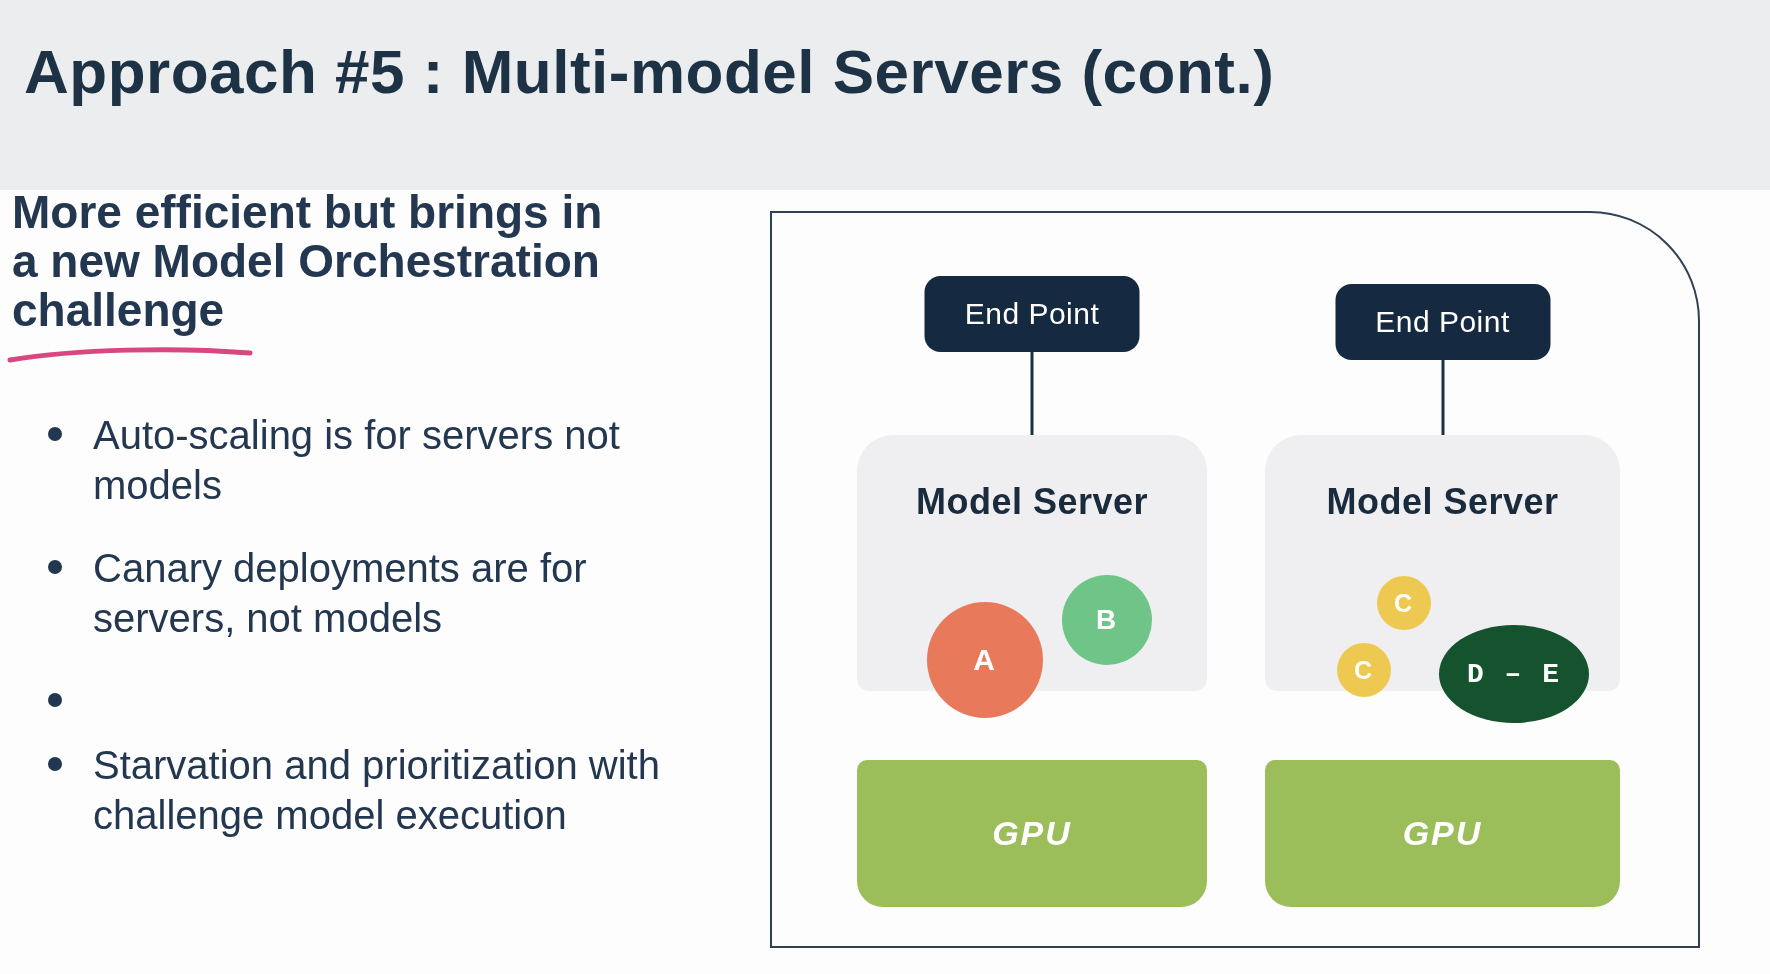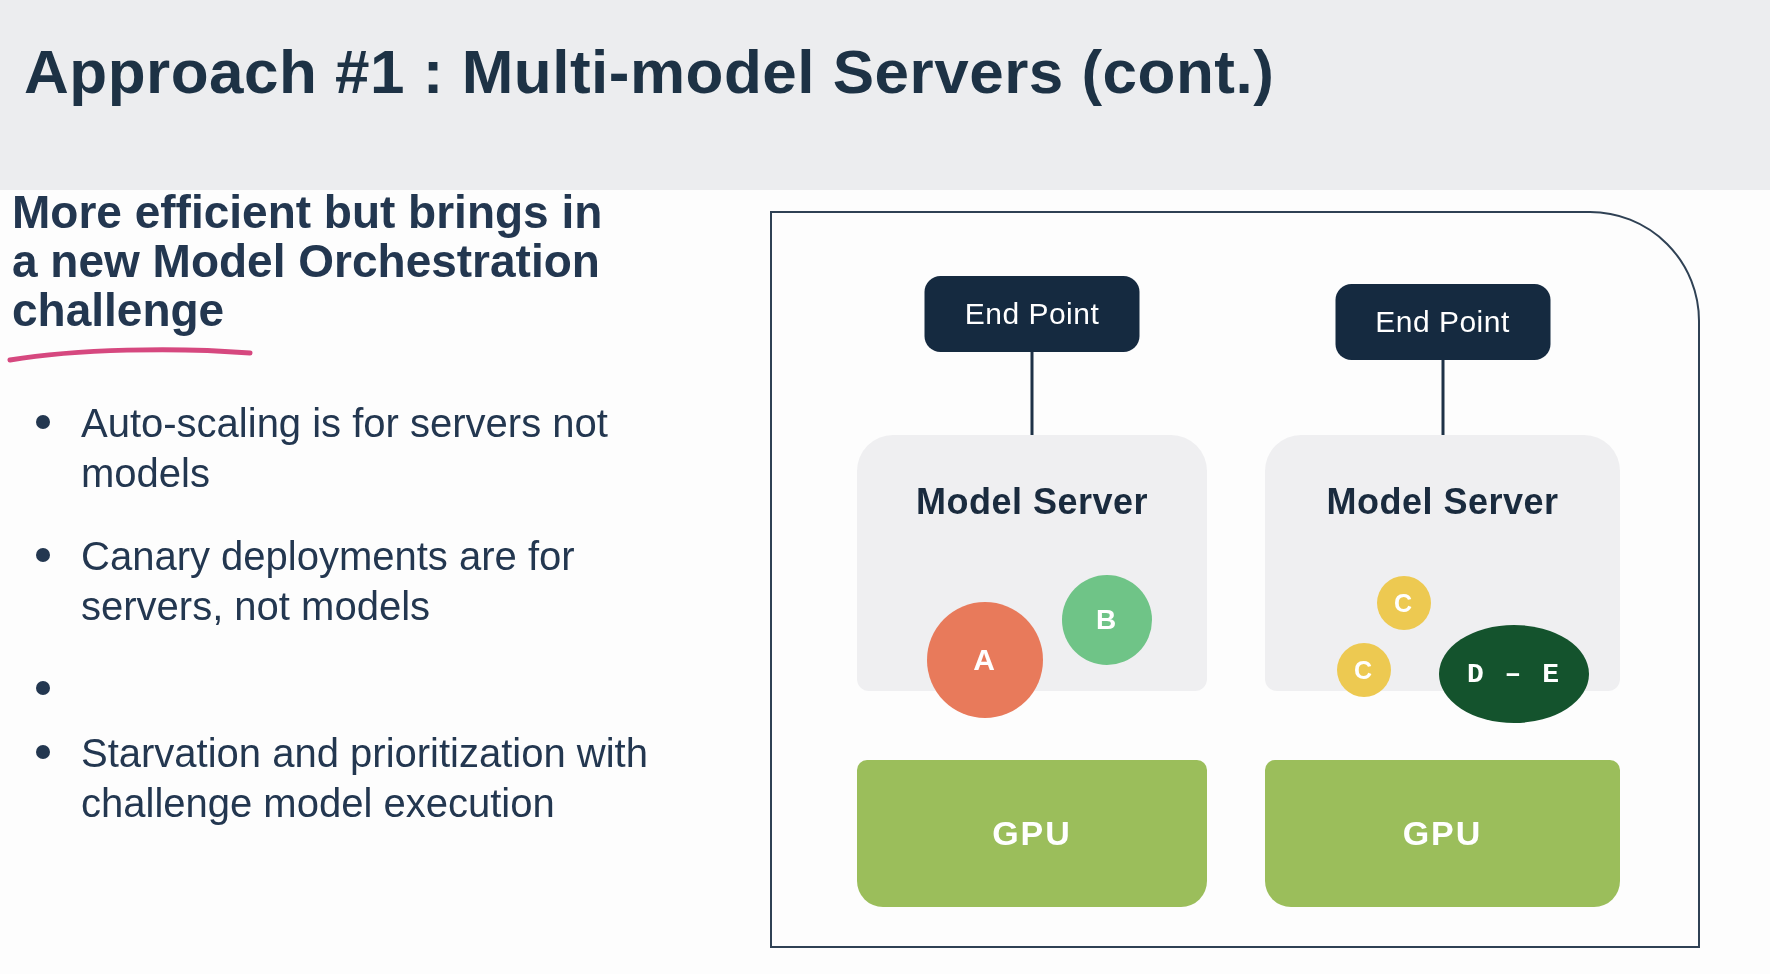--- a/index.html
+++ b/index.html
@@ -19,21 +19,21 @@
     color:var(--title-text,#1D3245);white-space:nowrap;
   }
   .left-panel{position:absolute;left:0;top:190px;width:740px;height:784px;}
   .section-heading{
     position:absolute;left:12px;top:-2px;margin:0;
     font-size:46px;font-weight:700;line-height:49px;
     color:var(--body-text,#233750);white-space:pre-line;
   }
   .underline-svg{position:absolute;left:6px;top:152px;}
   .bullet-list{
-    position:absolute;left:30px;top:204px;margin:4px;padding:0;list-style:none;
+    position:absolute;left:30px;top:204px;margin:16px;padding:0;list-style:none;
   }
   .bullet-list li{
     display:flex;align-items:flex-start;margin:0 0 33px 0;
     font-size:40px;line-height:50px;color:var(--body-text,#233750);
   }
   .bullet-dot{
     flex:0 0 auto;width:14px;height:14px;border-radius:50%;
     background:var(--body-text,#233750);margin:17px 31px 0 2px;
   }
   .bullet-text{white-space:pre-line;}
@@ -75,28 +75,28 @@
     display:flex;align-items:center;justify-content:center;
     color:#fff;font-weight:700;letter-spacing:2px;
   }
   .gpu-box{
     position:absolute;left:0;top:547px;width:100%;height:147px;
     background:var(--gpu-bg,#9BBE5B);
     border-radius:10px 10px 26px 26px;
     display:flex;align-items:center;justify-content:center;
   }
   .gpu-label{
-    font-size:34px;font-weight:700;color:var(--gpu-text,#fff);letter-spacing:2px;
+    font-size:34px;font-weight:700;color:var(--gpu-text,#fff);letter-spacing:2px;font-style:italic;
   }
 </style>
 </head>
 <body>
 
 <header class="band">
-  <h1 class="slide-title">Approach #1 : Multi-model Servers (cont.)</h1>
+  <h1 class="slide-title">Approach #5 : Multi-model Servers (cont.)</h1>
 </header>
 
 <section class="left-panel">
   <h2 class="section-heading">More efficient but brings in
 a new Model Orchestration
 challenge</h2>
   <svg class="underline-svg" width="250" height="24" viewBox="0 0 250 24">
     <path d="M4 18 C 70 7, 170 5, 244 11" fill="none" stroke="var(--pink,#D6487F)" stroke-width="5" stroke-linecap="round"></path>
   </svg>
   <ul class="bullet-list" id="bullets">

